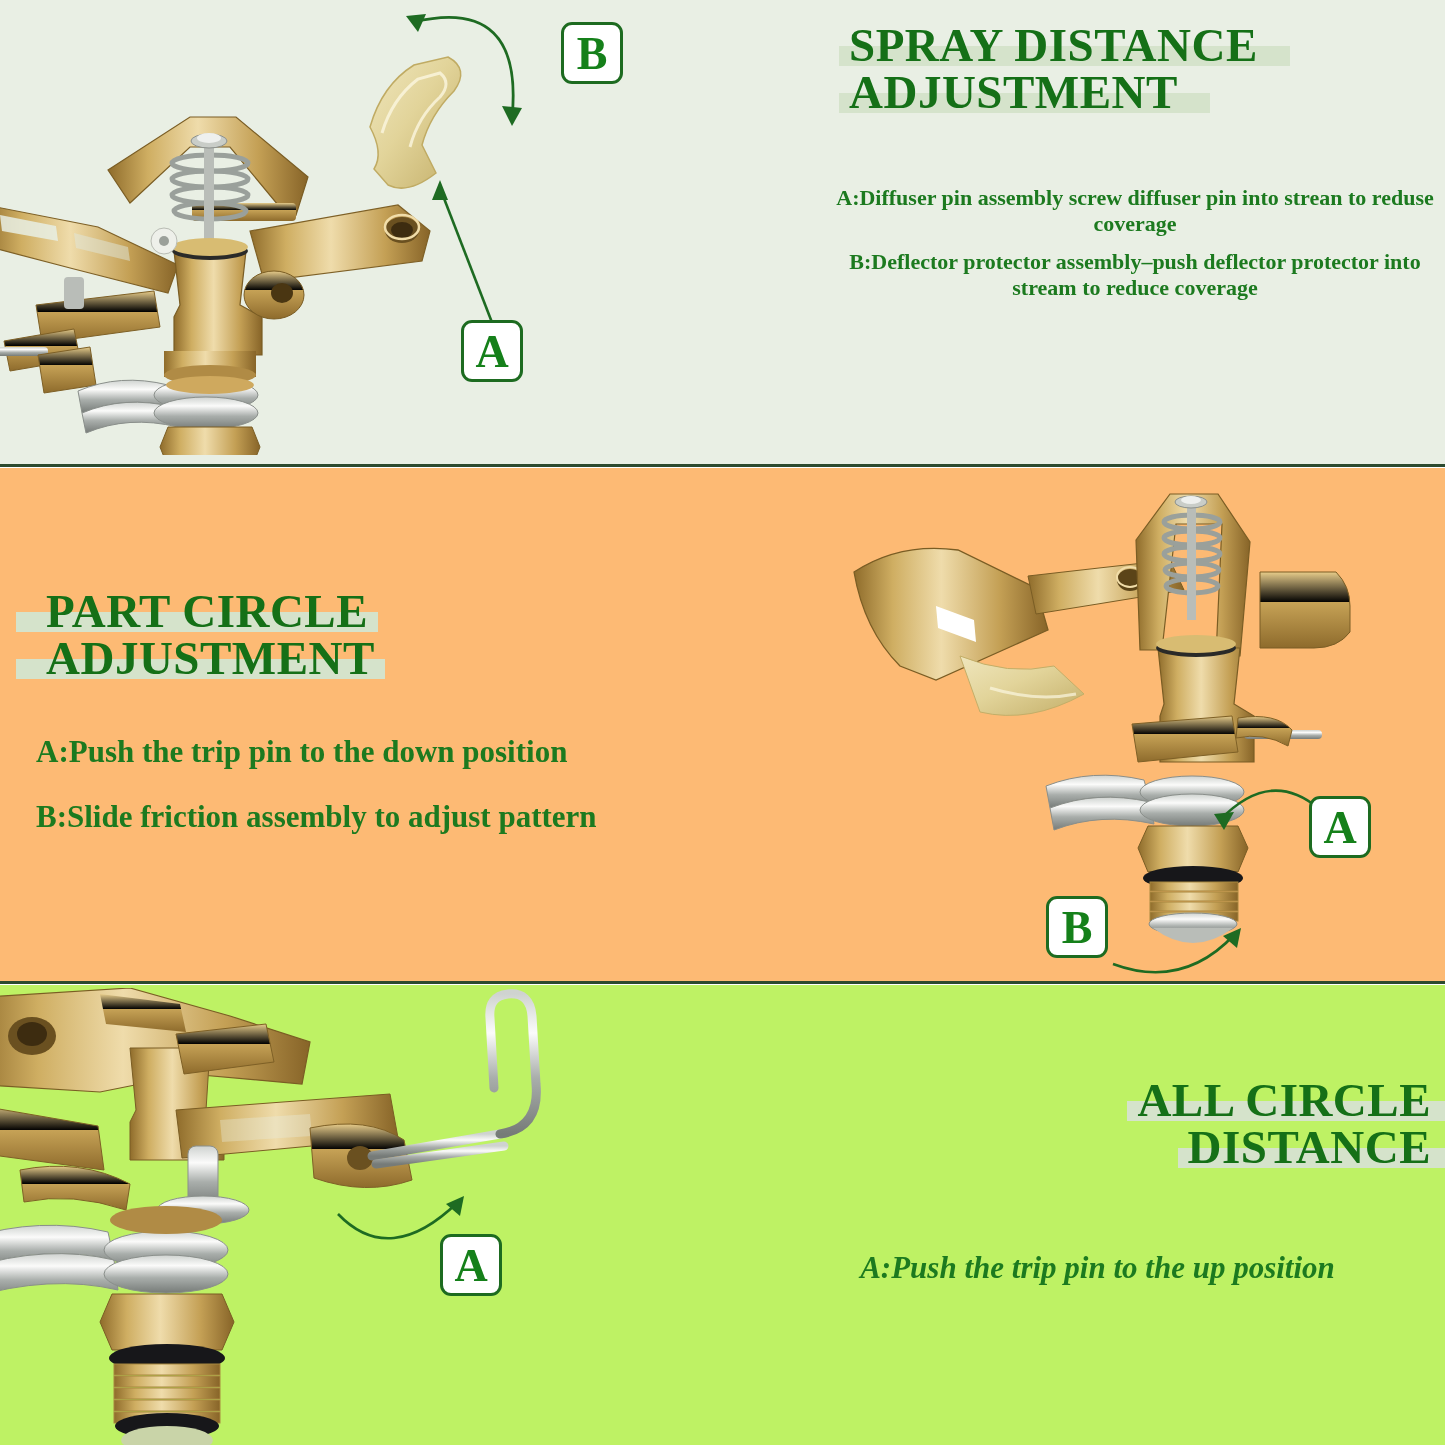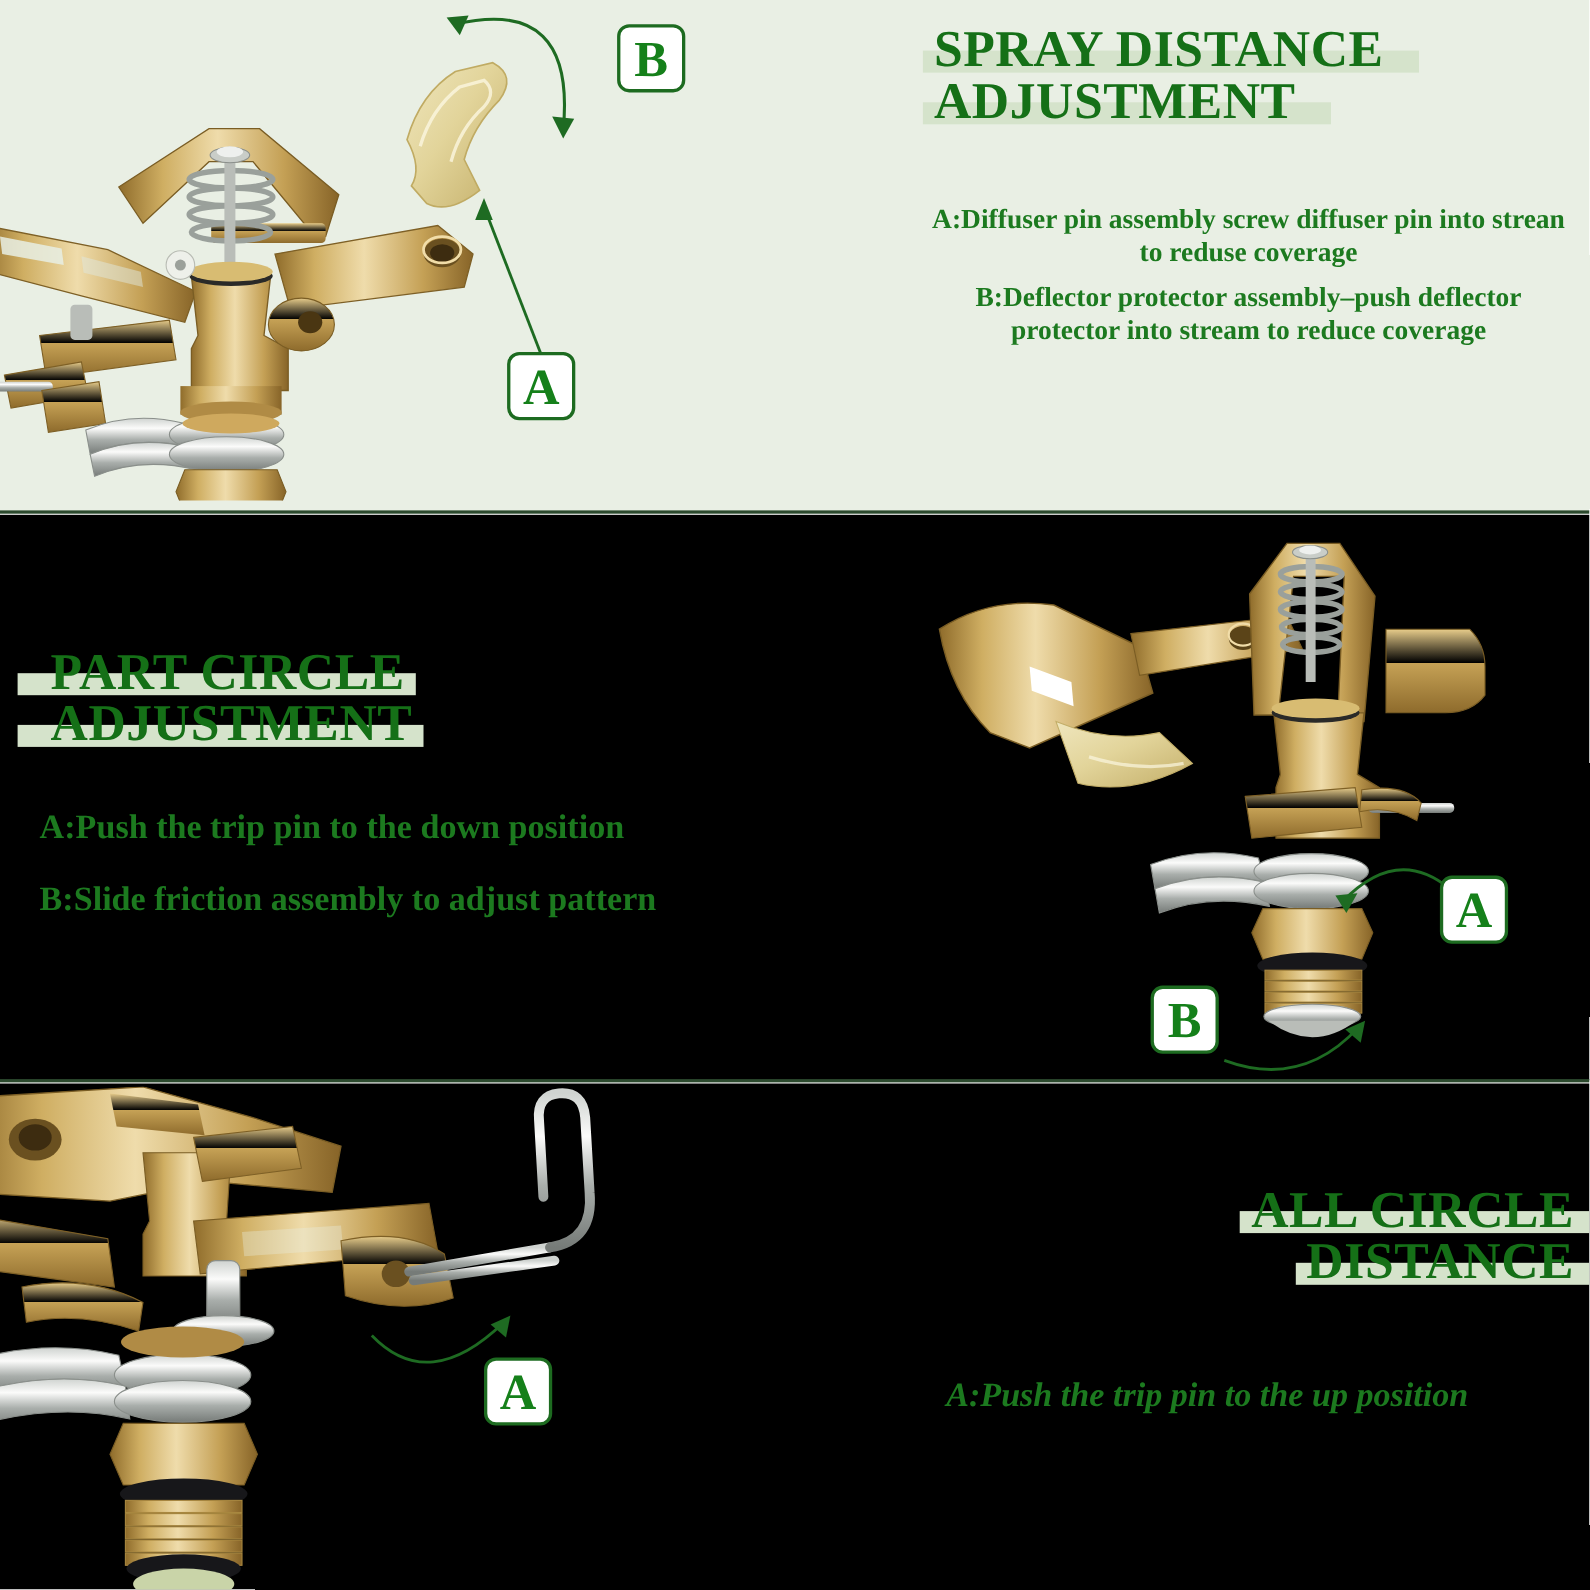--- a/index.html
+++ b/index.html
@@ -14,22 +14,22 @@
   #sheet {
     position: relative;
     width: 1445px; height: 1445px;
     background: #ffffff;
   }
 
   
   .panel { position: absolute; left: 0; width: 1445px; overflow: hidden; }
 
   #panel-spray  { top: 0px;    height: 465px;  background: #e9efe4; }
-  #panel-part   { top: 468px;  height: 514px;  background: #000000; }
-  #panel-all    { top: 985px;  height: 460px;  background: #000000; }
+  #panel-part   { top: 468px;  height: 514px;  background: #fdba74; }
+  #panel-all    { top: 985px;  height: 460px;  background: #bef264; }
 
   .divider {
     position: absolute; left: 0; width: 1445px; height: 3px;
     background: #2c4a2e;
   }
   #divider-1 { top: 464px; }
   #divider-2 { top: 981px; }
 
   
   .textblock { position: absolute; }
@@ -67,21 +67,21 @@
   .body p { margin: 0; }
 
   
   #spray-heading {
     top: 22px; left: 845px; width: 600px;
     font-size: 47px; 
   }
   #spray-heading .hline { display: inline-block; }
   #spray-body {
     top: 185px; left: 835px; width: 600px;
-    font-size: 25px; text-align: center;
+    font-size: 22px; text-align: center;
   }
   #spray-body p + p { margin-top: 12px; }
 
   
   #part-heading {
     top: 120px; left: 42px; width: 620px;
     font-size: 47px; text-align: left;
   }
   #part-heading .hline { display: inline-block; }
   #part-body {

